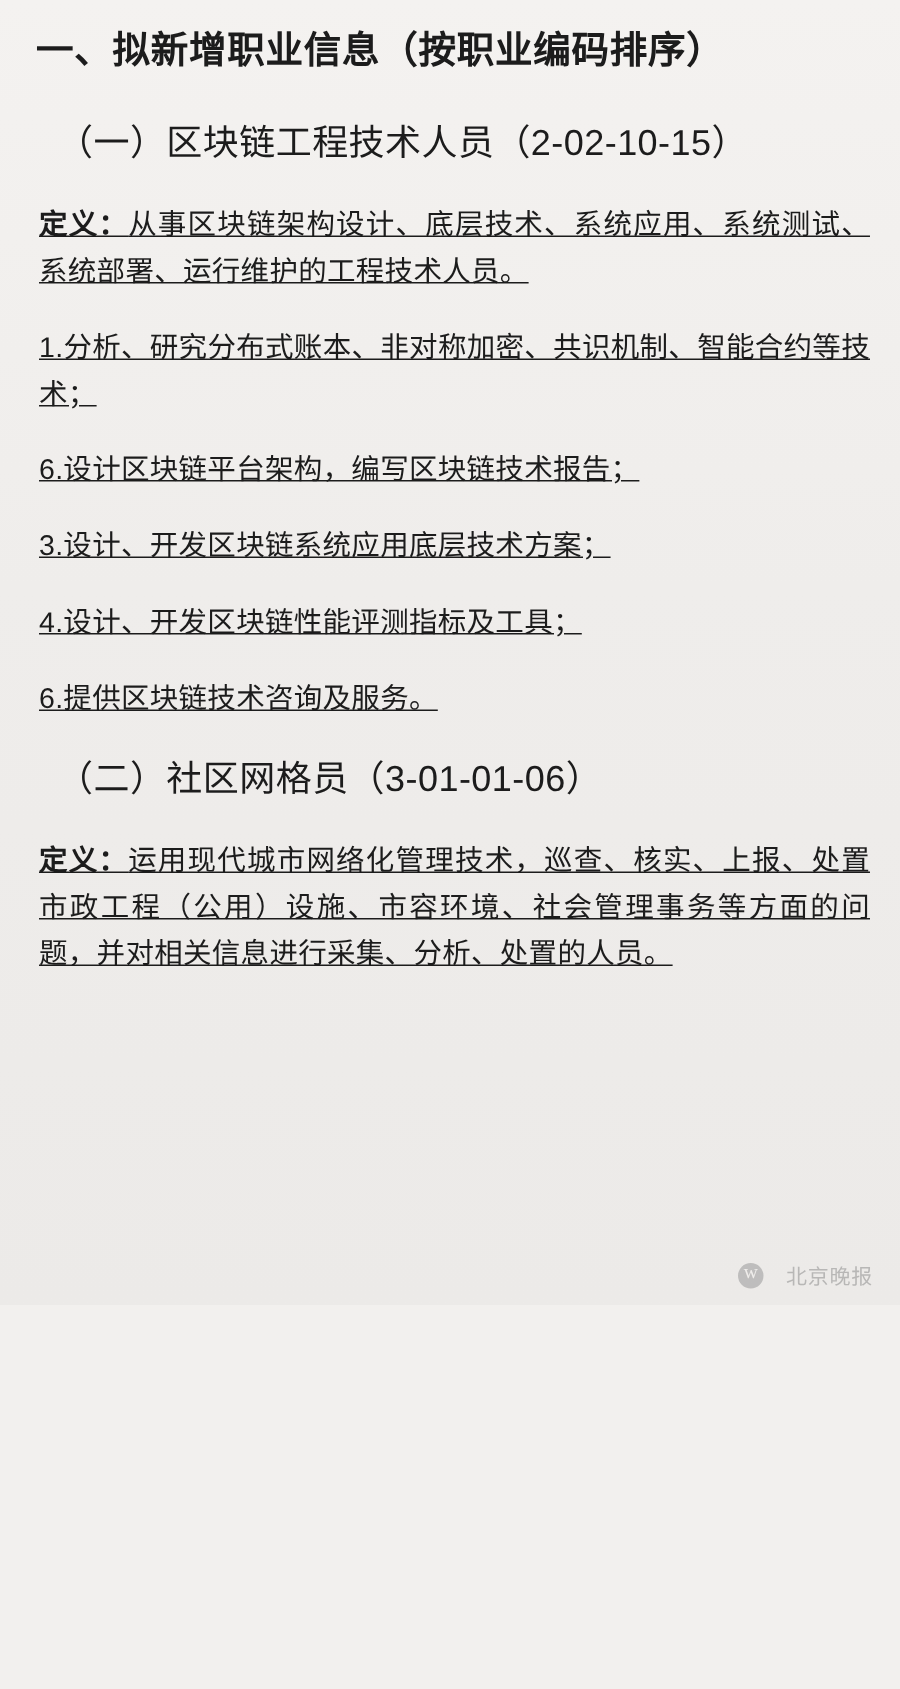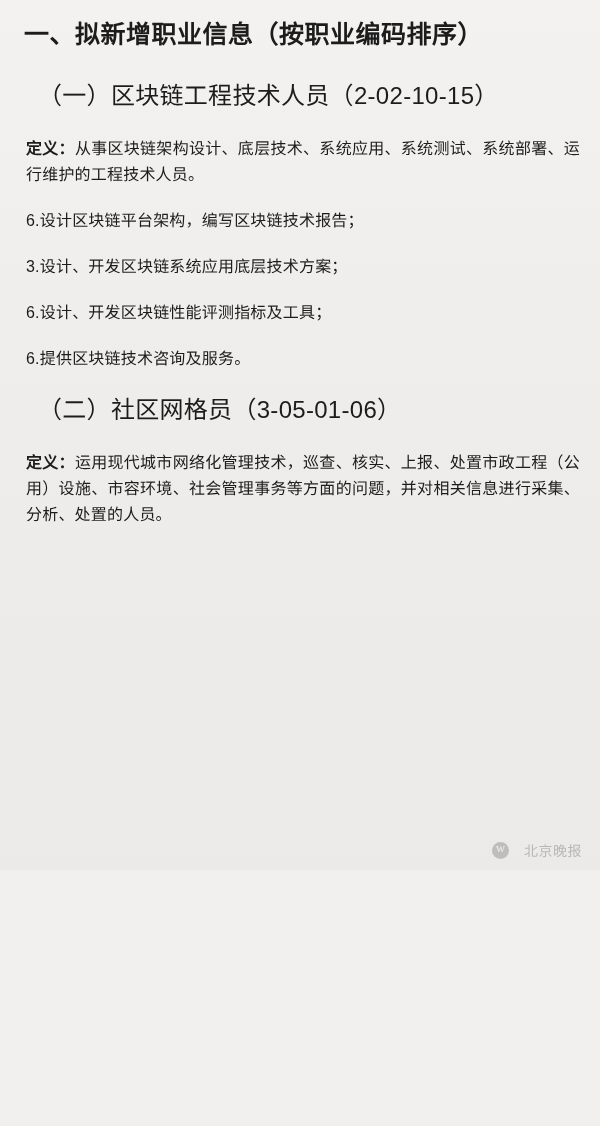--- a/index.html
+++ b/index.html
@@ -30,25 +30,26 @@
     line-height: 1.45;
     margin: 6px 0 26px 6px;
   }
   .section-head {
     font-size: 24px;
     line-height: 1.5;
     margin: 0 0 22px 20px;
     letter-spacing: 0.3px;
   }
   .para {
-    font-size: 16px;
+    font-size: 19px;
     line-height: 1.62;
     margin: 0 0 20px 0;
     letter-spacing: 0.2px;
     text-align: justify;
+    text-decoration: underline;
   }
   .para.hang {
     padding-left: 8px;
   }
   .para b {
     font-weight: bold;
   }
   .lead {
     font-weight: bold;
   }
@@ -98,28 +99,29 @@
   <div class="doc-title">一、拟新增职业信息（按职业编码排序）</div>
 
   <div class="section">
     <div class="section-head">（一）区块链工程技术人员（2-02-10-15）</div>
 
     <p class="para hang">
       <b class="lead">定义：</b><span>从事区块链架构设计、底层技术、系统应用、系统测试、系统部署、运行维护的工程技术人员。</span>
     </p>
 
 
+    <p class="para hang">1.分析、研究分布式账本、非对称加密、共识机制、智能合约等技术；</p>
     <p class="para hang">6.设计区块链平台架构，编写区块链技术报告；</p>
     <p class="para hang">3.设计、开发区块链系统应用底层技术方案；</p>
-    <p class="para hang">6.设计、开发区块链性能评测指标及工具；</p>
+    <p class="para hang">4.设计、开发区块链性能评测指标及工具；</p>
     <p class="para hang">6.提供区块链技术咨询及服务。</p>
   </div>
 
   <div class="section">
-    <div class="section-head">（二）社区网格员（3-05-01-06）</div>
+    <div class="section-head">（二）社区网格员（3-01-01-06）</div>
 
     <p class="para hang">
       <b class="lead">定义：</b><span>运用现代城市网络化管理技术，巡查、核实、上报、处置市政工程（公用）设施、市容环境、社会管理事务等方面的问题，并对相关信息进行采集、分析、处置的人员。</span>
     </p>
   </div>
 
   <div class="watermark">
     <span class="wb-logo"></span>
     <span class="wm-text">北京晚报</span>
   </div>

